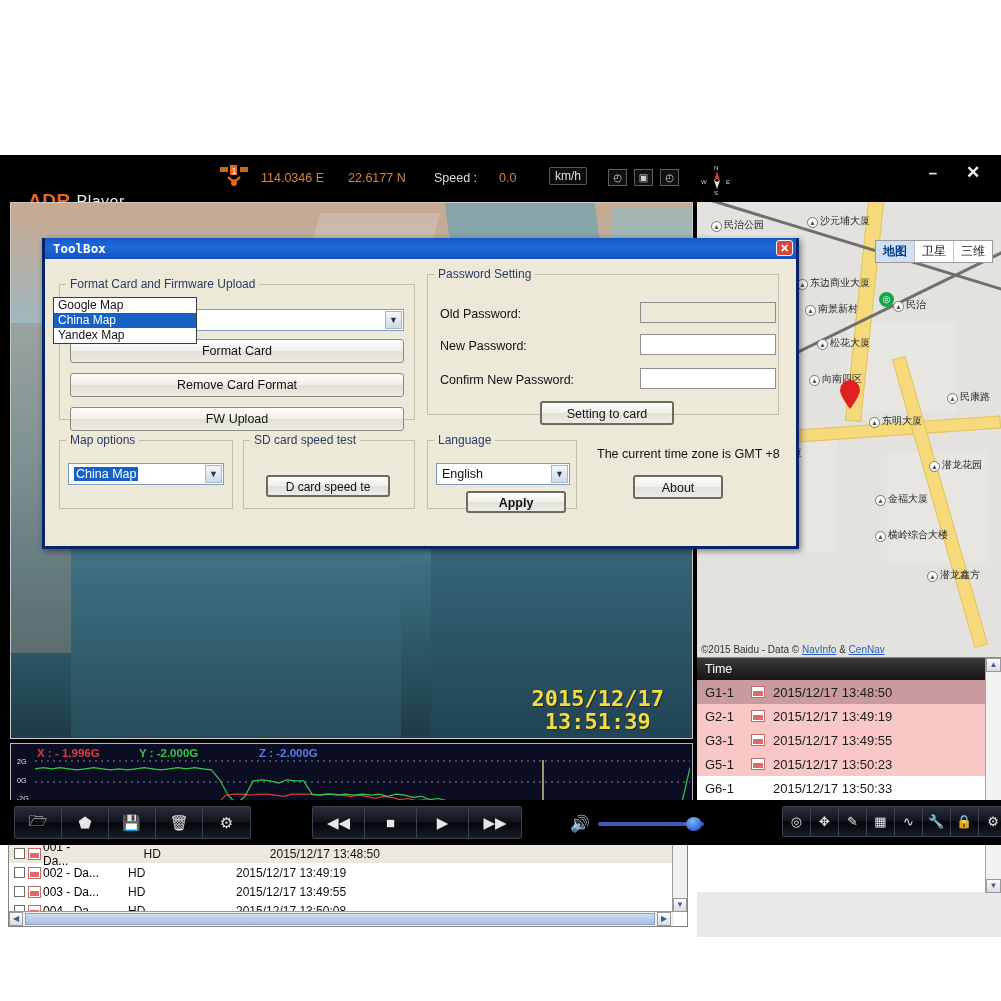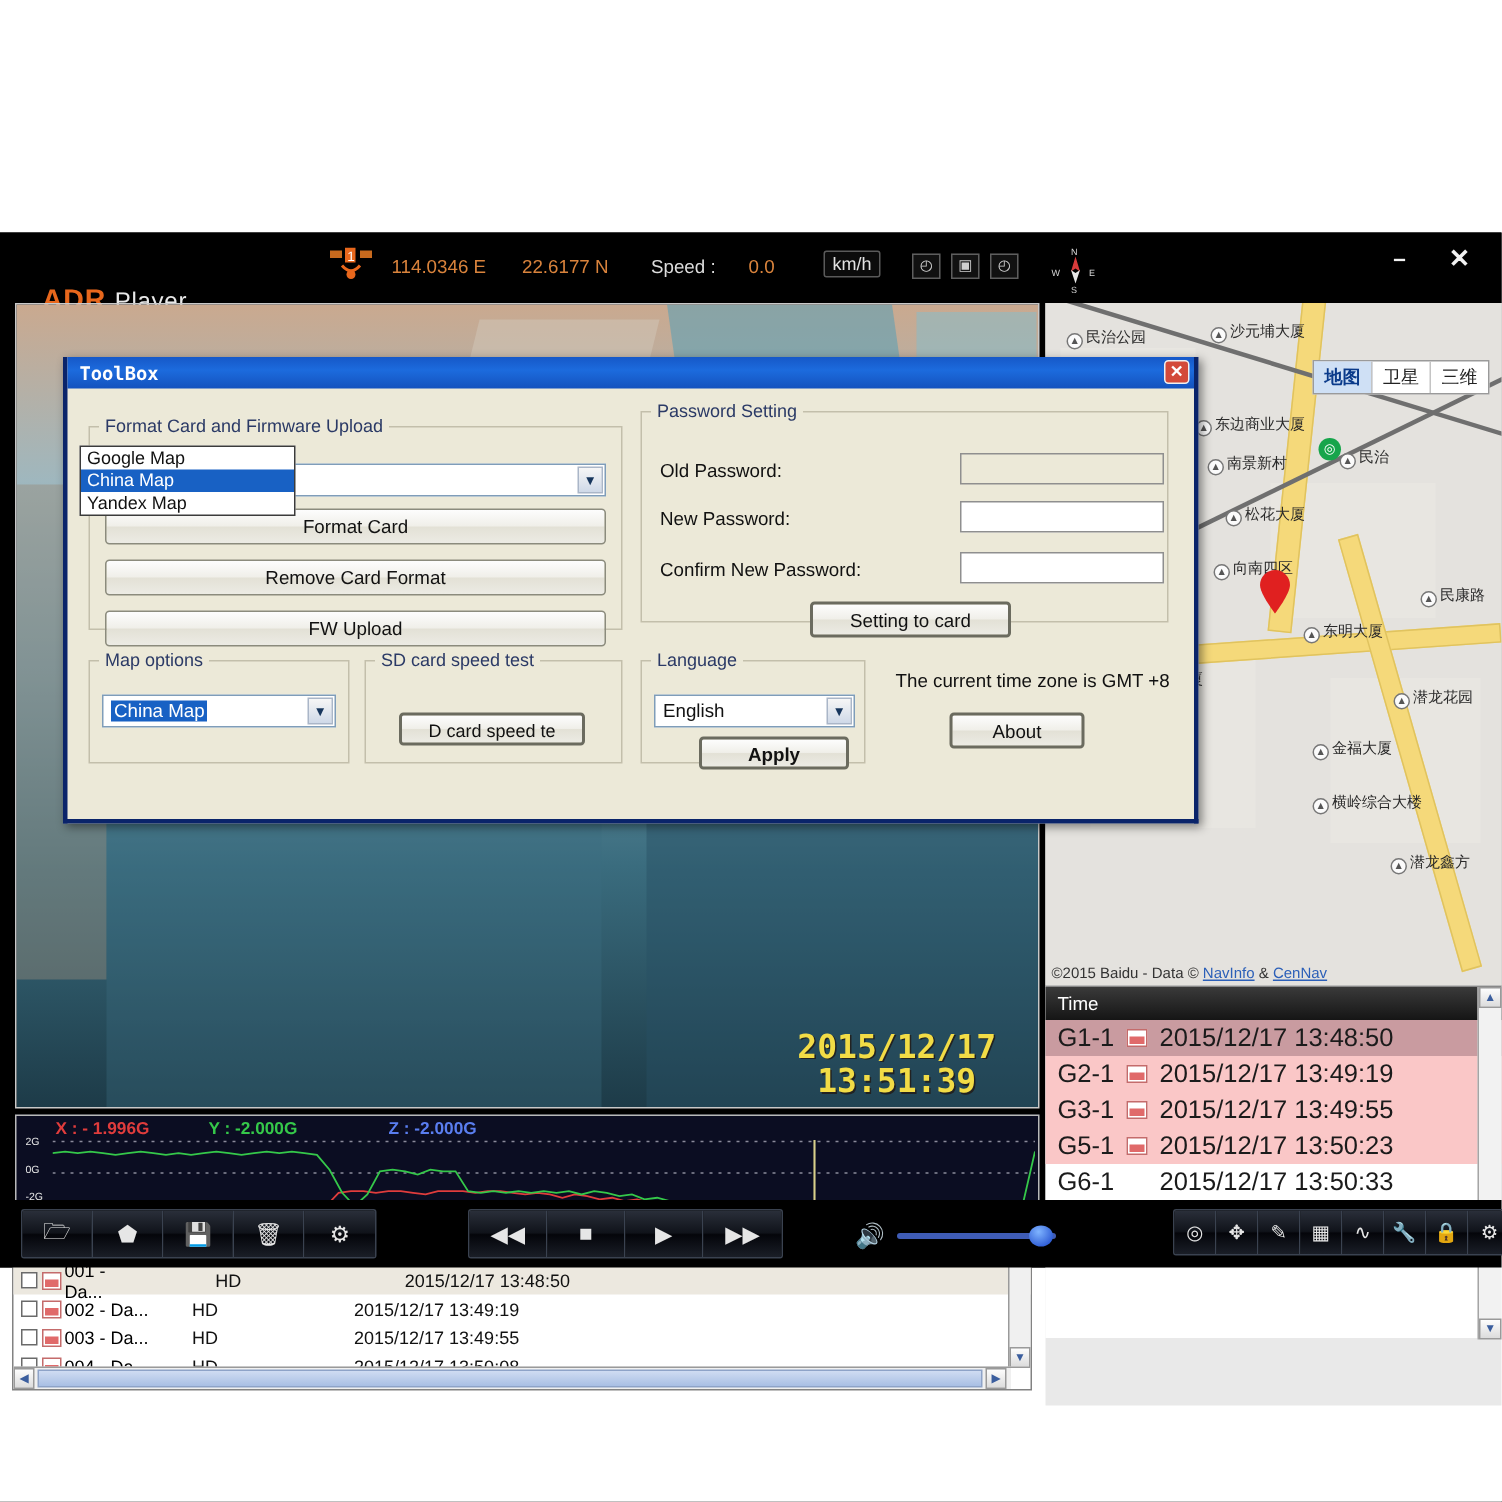--- a/index.html
+++ b/index.html
@@ -249,21 +249,21 @@
     position: absolute; left: 0; top: 455px;
     width: 304px; height: 235px;
     background: #ffffff; border-top: 1px solid #888;
   }
   #glist-head {
     height: 22px; background: linear-gradient(180deg,#3a3a3a,#151515);
     color: #fff; font-size: 12.5px; line-height: 22px; padding-left: 8px;
   }
   .grow {
     display: flex; align-items: center; height: 24px;
-    font-size: 17px; color: #1b1b1b; padding-left: 8px;
+    font-size: 13px; color: #1b1b1b; padding-left: 8px;
   }
   .grow.sel { background: #c99ba0; }
   .grow.pink { background: #fac7c7; }
   .grow .gid { width: 46px; }
   .grow .gicon {
     width: 14px; height: 12px; background: #fff;
     border: 1px solid #c46b6b; position: relative; margin-right: 8px;
   }
   .grow .gicon::after {
     content: ""; position: absolute; left: 1px; bottom: 1px;

